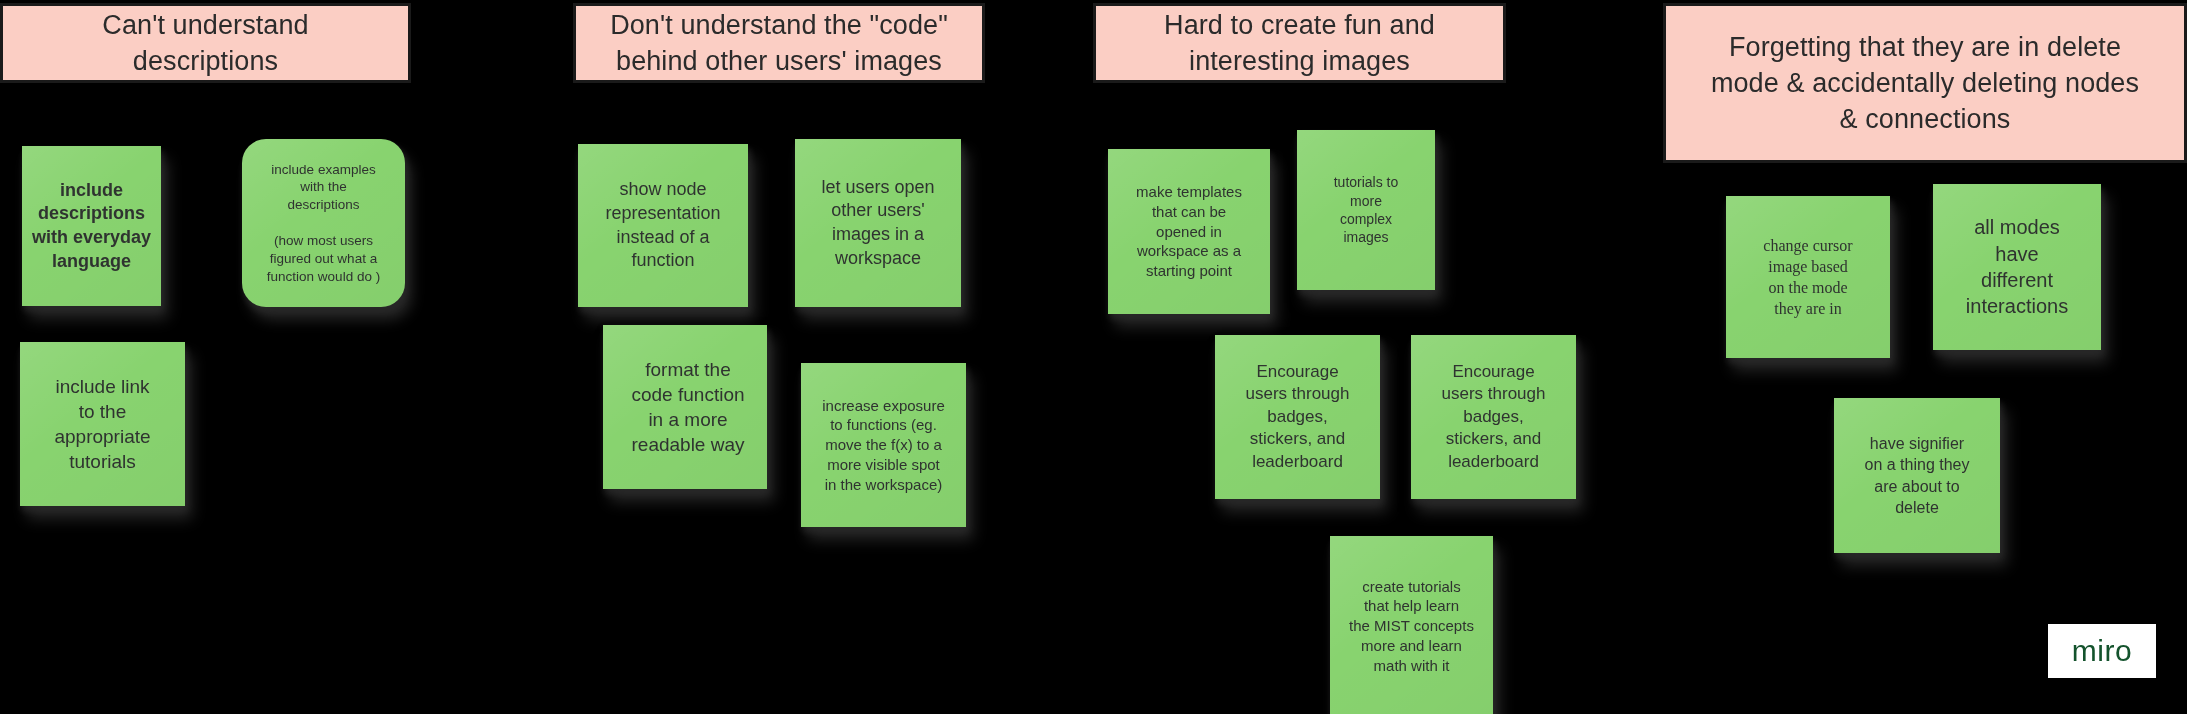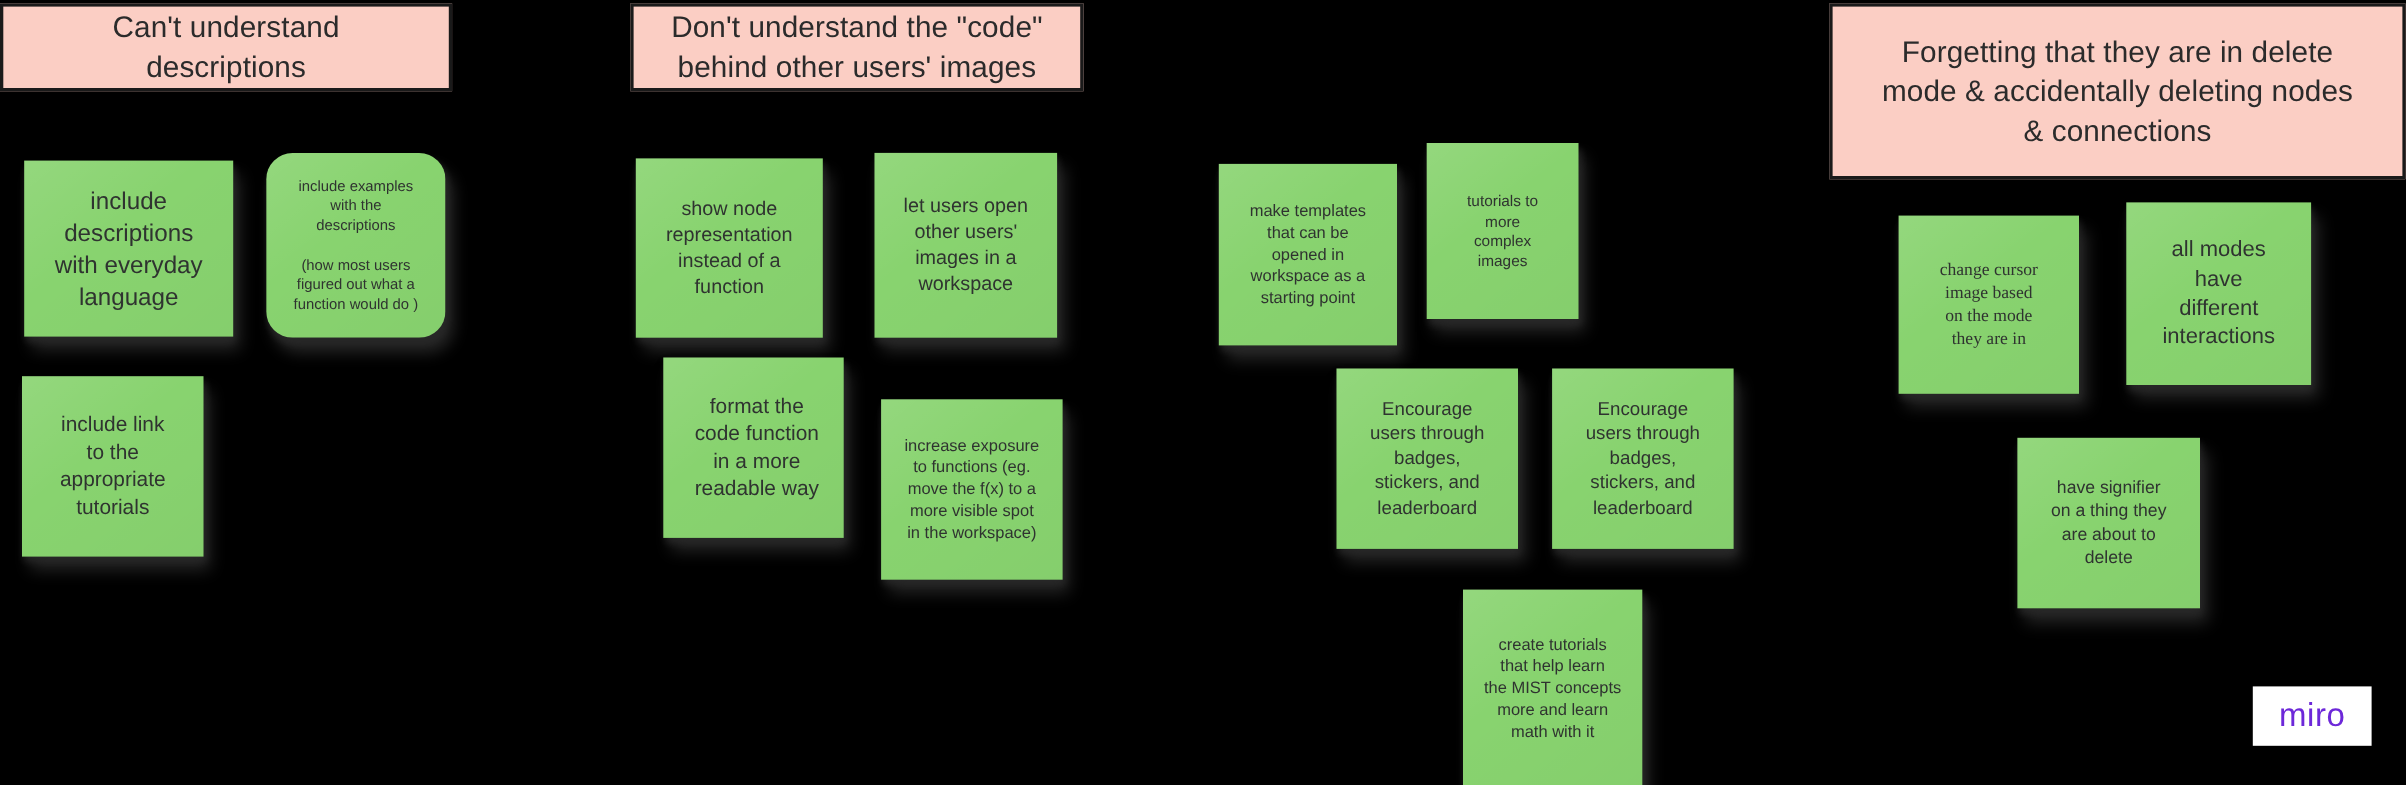--- a/index.html
+++ b/index.html
@@ -56,38 +56,38 @@
     width: 100%;
   }
   #miro-logo {
     position: absolute;
     background: #ffffff;
     display: flex;
     align-items: center;
     justify-content: center;
   }
   #miro-logo span {
-    color: #6d28d9;
+    color: #14532d;
     font-size: 30px;
     font-weight: 400;
     letter-spacing: 0.5px;
     font-family: "Liberation Sans", sans-serif;
   }
 </style>
 </head>
 <body>
 
 <div id="board">
 
   <div class="header-card" style="left:0px; top:3px; width:411px; height:80px; font-size:27px;">
     <span class="header-text">Can't understand
 descriptions</span>
   </div>
 
-  <div class="note" style="left:22px; top:146px; width:190px; height:160px; font-size:22px;">
+  <div class="note" style="left:22px; top:146px; width:139px; height:160px; font-size:18px;font-weight:bold;">
     <span class="note-text">include
 descriptions
 with everyday
 language</span>
   </div>
 
   <div class="note" style="left:242px; top:139px; width:163px; height:168px; font-size:13.5px;border-radius:24px;">
     <span class="note-text">include examples
 with the
 descriptions
@@ -132,20 +132,24 @@
 
   <div class="note" style="left:801px; top:325px; width:165px; height:164px; font-size:15px;margin-top:38px;">
     <span class="note-text">increase exposure
 to functions (eg.
 move the f(x) to a
 more visible spot
 in the workspace)</span>
   </div>
 
 
+  <div class="header-card" style="left:1093px; top:3px; width:413px; height:80px; font-size:27px;">
+    <span class="header-text">Hard to create fun and
+interesting images</span>
+  </div>
 
   <div class="note" style="left:1108px; top:149px; width:162px; height:165px; font-size:15px;">
     <span class="note-text">make templates
 that can be
 opened in
 workspace as a
 starting point</span>
   </div>
 
   <div class="note" style="left:1297px; top:130px; width:138px; height:160px; font-size:14px;">

